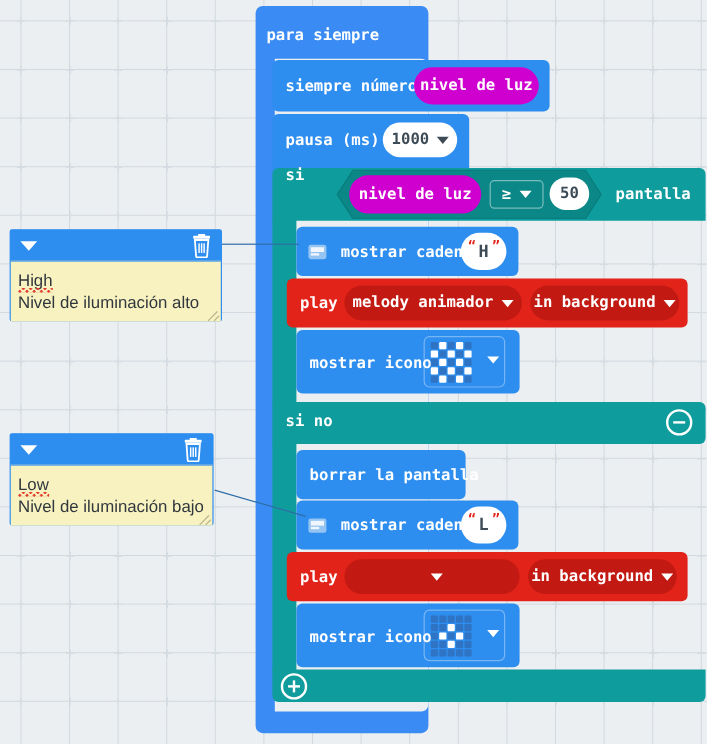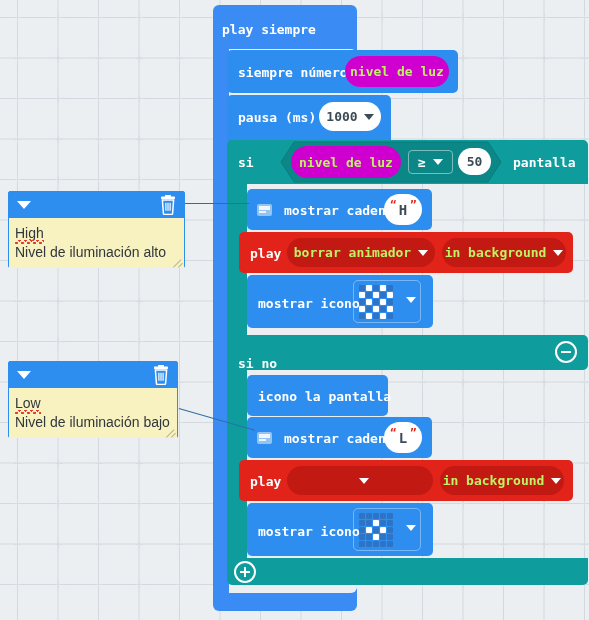--- a/index.html
+++ b/index.html
@@ -97,21 +97,21 @@
   
   .pill {
     position: absolute;
     border-radius: 999px;
     display: flex;
     align-items: center;
     justify-content: center;
     box-sizing: border-box;
   }
   .pill .ptxt {
-    color: #bef264;
+    color: #ffffff;
     font-size: 13px;
     font-weight: bold;
     font-family: "DejaVu Sans Mono", monospace;
     white-space: nowrap;
     line-height: 1;
   }
   .magenta { background: #cf00cf; }
   .darkred { background: #c21a12; }
 
   
@@ -539,21 +539,21 @@
       <div class="cross" style="left: 460px; top: 581px;"></div>
       <div class="cross" style="left: 500px; top: 581px;"></div>
       <div class="cross" style="left: 541px; top: 581px;"></div>
       <div class="cross" style="left: 581px; top: 581px;"></div>
     </div>
 
   <div class="blk" id="forever-block">
     <div id="forever-inner-cut"></div>
   </div>
 
-  <div class="label" id="forever-label">play siempre</div>
+  <div class="label" id="forever-label">para siempre</div>
 
   <div class="stmt blue" style="left:227px; top:50px; width:231px; height:43px;">
     <div class="txt" style="left:11px; top:16px;">siempre número</div>
     <div class="pill magenta" style="left:118px; top:6px; width:104px; height:31px;">
       <span class="ptxt">nivel de luz</span>
     </div>
   </div>
 
   <div class="stmt blue" style="left:227px; top:95px; width:164px; height:52px;">
     <div class="txt" style="left:11px; top:16px;">pausa (ms)</div>
@@ -566,21 +566,21 @@
   <div class="stmt teal" style="left:227px; top:140px; width:361px; height:44px; border-radius:5px 5px 0 0;"></div>
 
   <div class="stmt teal" style="left:227px; top:182px; width:20px; height:155px; border-radius:0;"></div>
 
   <div class="stmt teal" style="left:227px; top:335px; width:361px; height:35px; border-radius:0 5px 5px 0;"></div>
 
   <div class="stmt teal" style="left:227px; top:368px; width:20px; height:192px; border-radius:0;"></div>
 
   <div class="stmt teal" style="left:227px; top:558px; width:361px; height:27px; border-radius:0 0 5px 5px;"></div>
 
-  <div class="label" style="position:absolute; left:238px; top:156px;">si</div>
+  <div class="label" style="position:absolute; left:238px; top:140px;">si</div>
 
   <svg width="222" height="42" style="position:absolute; left:280px; top:141px;">
     <polygon points="14,1 208,1 221,21 208,41 14,41 1,21" fill="#0b8787" stroke="#0a7d7d" stroke-width="1"></polygon>
   </svg>
   <div class="pill magenta" style="left:291px; top:146px; width:110px; height:32px;">
     <span class="ptxt">nivel de luz</span>
   </div>
   <div class="opfield" style="left:408px; top:150px; width:45px; height:24px;">
     <span class="optxt">≥</span>
     <span class="caret-white"></span>
@@ -596,21 +596,21 @@
     <div class="field-oval" style="left:137px; top:5px; width:38px; height:31px; flex-direction:column;">
       <span class="ftxt" style="font-size:14px;">H</span>
     </div>
     <span style="position:absolute; left:143px; top:9px; color:#e2231a; font-size:11px; font-weight:bold; font-family:'DejaVu Sans Mono',monospace;">“</span>
     <span style="position:absolute; left:163px; top:9px; color:#e2231a; font-size:11px; font-weight:bold; font-family:'DejaVu Sans Mono',monospace;">”</span>
   </div>
 
   <div class="stmt red" style="left:239px; top:232px; width:334px; height:41px;">
     <div class="txt" style="left:11px; top:15px;">play</div>
     <div class="pill darkred" style="left:48px; top:6px; width:148px; height:29px;">
-      <span class="ptxt">borrar animador</span>
+      <span class="ptxt">melody animador</span>
       <span class="caret-white"></span>
     </div>
     <div class="pill darkred" style="left:203px; top:6px; width:124px; height:29px;">
       <span class="ptxt">in background</span>
       <span class="caret-white"></span>
     </div>
   </div>
 
   <div class="stmt blue" style="left:247px; top:275px; width:186px; height:53px;">
     <div class="txt" style="left:11px; top:22px;">mostrar icono</div>
@@ -639,27 +639,27 @@
           <div class="led"></div>
           <div class="led on"></div>
           <div class="led"></div>
           <div class="led on"></div>
           <div class="led"></div>
         </div>
       <div style="position:absolute; left:45px; top:16px;" class="caret-white"></div>
     </div>
   </div>
 
-  <div class="label" style="position:absolute; left:238px; top:345px;margin-top:12px;">si no</div>
+  <div class="label" style="position:absolute; left:238px; top:345px;">si no</div>
   <div class="circ-btn minus" style="left:555px; top:341px;">
     <div class="h"></div>
   </div>
 
   <div class="stmt blue" style="left:247px; top:375px; width:141px; height:41px;">
-    <div class="txt" style="left:11px; top:15px;">icono la pantalla</div>
+    <div class="txt" style="left:11px; top:15px;">borrar la pantalla</div>
   </div>
 
   <div class="stmt blue" style="left:247px; top:417px; width:185px; height:41px;">
     <div class="note-icon" style="left:10px; top:15px;"></div>
     <div class="txt" style="left:37px; top:15px;">mostrar cadena</div>
     <div class="field-oval" style="left:137px; top:5px; width:38px; height:31px;">
       <span class="ftxt" style="font-size:14px;">L</span>
     </div>
     <span style="position:absolute; left:143px; top:9px; color:#e2231a; font-size:11px; font-weight:bold; font-family:'DejaVu Sans Mono',monospace;">“</span>
     <span style="position:absolute; left:163px; top:9px; color:#e2231a; font-size:11px; font-weight:bold; font-family:'DejaVu Sans Mono',monospace;">”</span>

